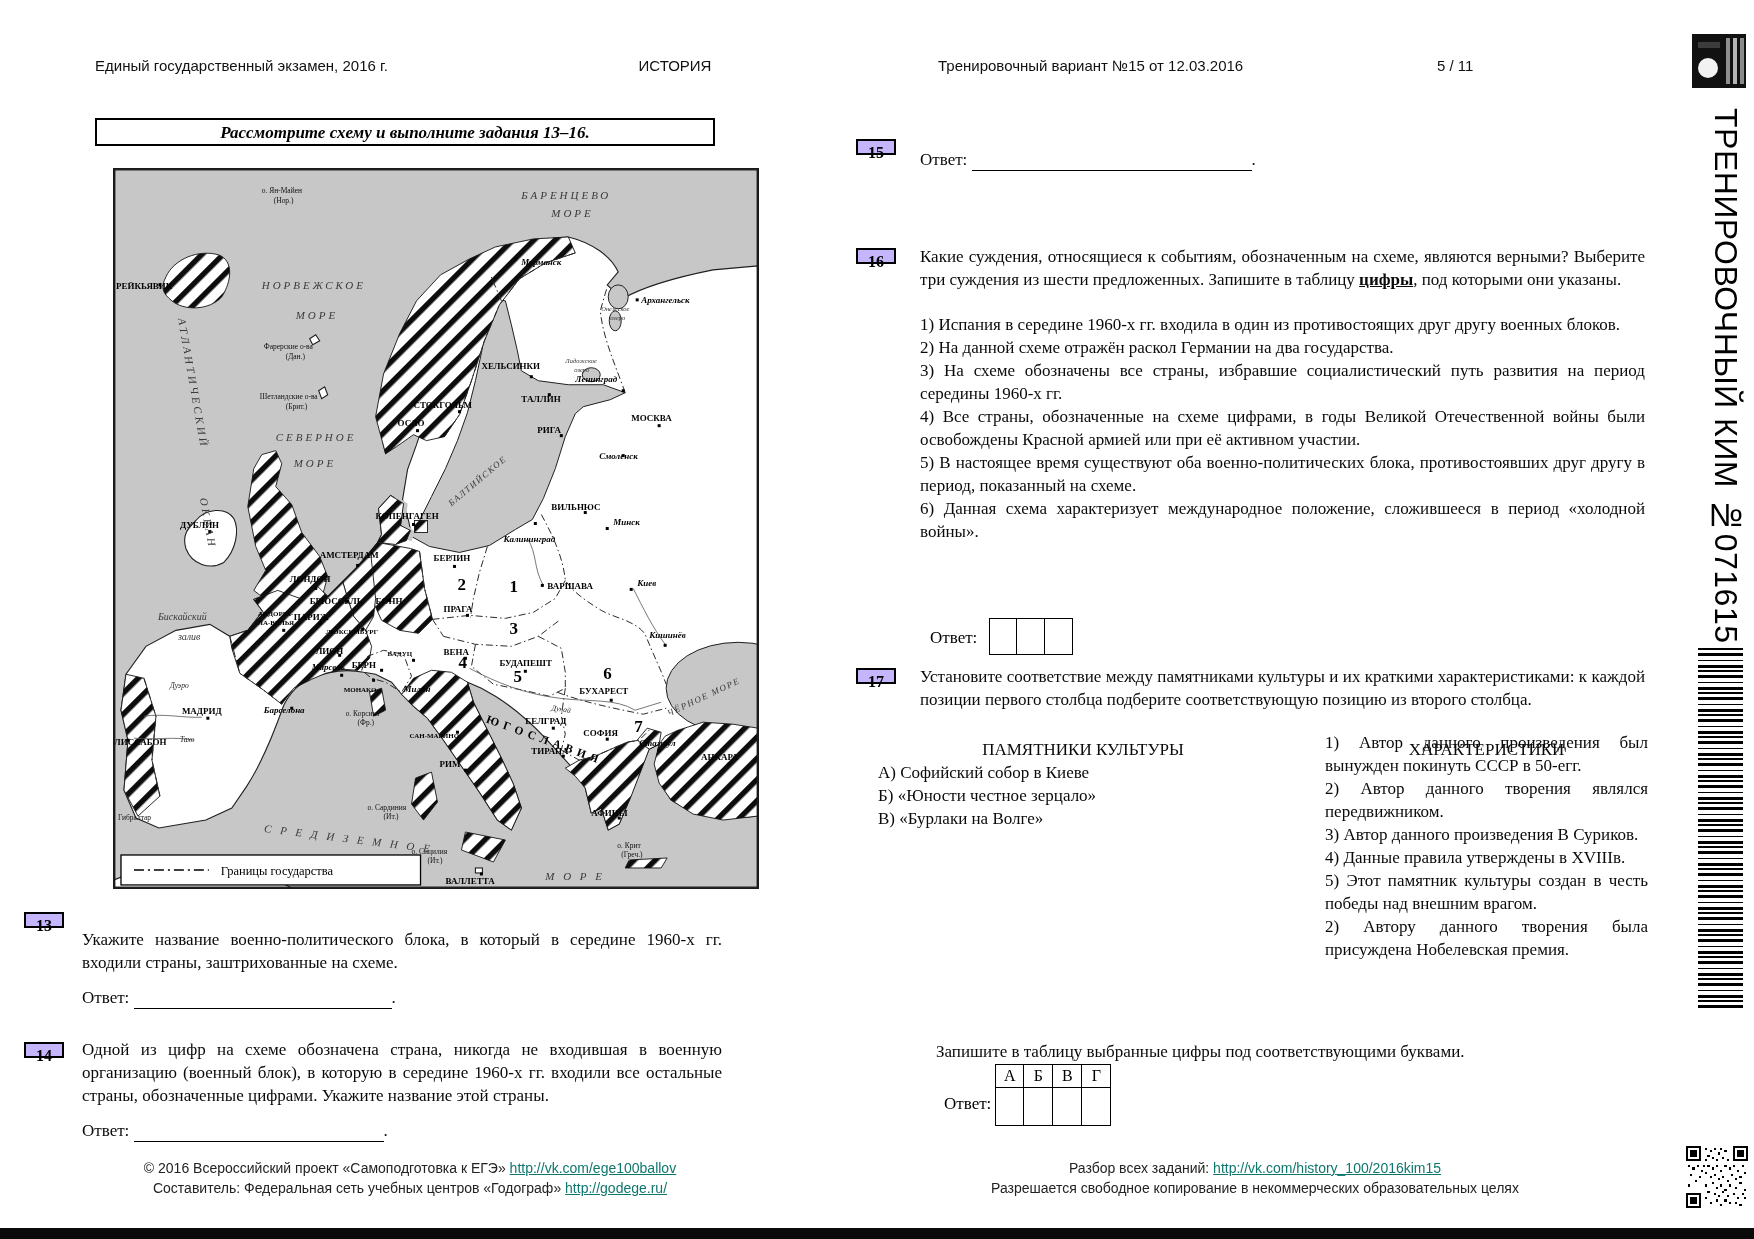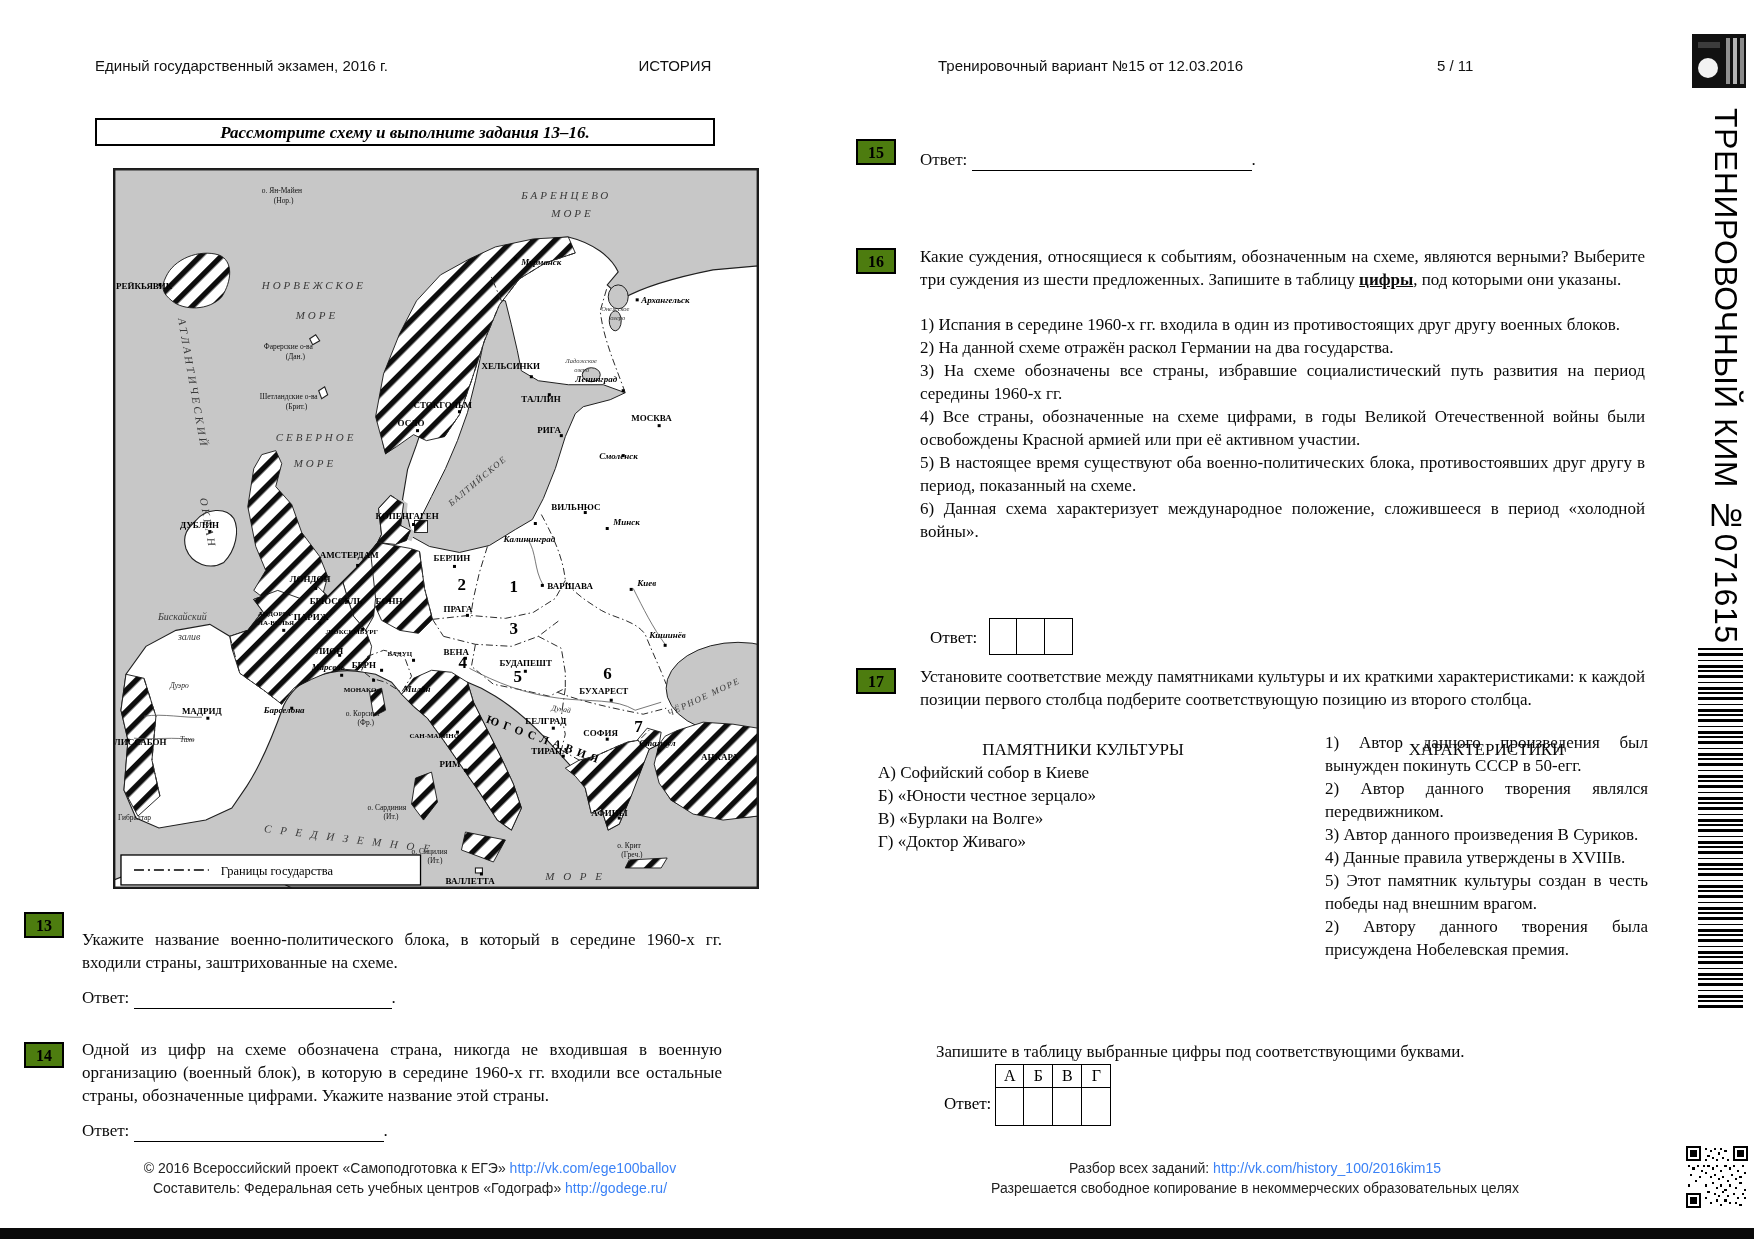--- a/index.html
+++ b/index.html
@@ -33,22 +33,22 @@
   .m-country { font-weight:bold; font-size:11.5px; letter-spacing:5px; fill:#000; }
   .m-num  { font-weight:bold; font-size:17px; fill:#000; }
   .m-legend { font-family:"Liberation Sans", sans-serif; font-size:12.5px; fill:#000; }
   .coast { fill:#ffffff; stroke:#1f1f1f; stroke-width:1.1; }
   .seafill { fill:#c7c7c7; stroke:#1f1f1f; stroke-width:1; }
   .hatch-poly { fill:url(#hatch); stroke:#141414; stroke-width:0.9; }
   .brd { fill:none; stroke:#2a2a2a; stroke-width:1; stroke-dasharray:7 3 1.5 3; }
   .riv-line { fill:none; stroke:#555; stroke-width:0.8; }
 
   
-  .qnum { position:absolute; width:40px; height:26px; border:2px solid #000;
-          font:bold 16px/23px "Liberation Serif", serif; text-align:center; background:#4d7c0f; }
+  .qnum { position:absolute; width:40px; height:16px; border:2px solid #000;
+          font:bold 16px/23px "Liberation Serif", serif; text-align:center; background:#c4b5fd; }
   .qtext { position:absolute; font:17px/23px "Liberation Serif", serif; color:#0a0a0a; text-align:justify; }
   .ansline { margin-top:12px; text-align:left; }
   .blank { display:inline-block; border-bottom:1.2px solid #000; height:16px; vertical-align:bottom; }
   .bu { font-weight:bold; text-decoration:underline; }
   .stmt { margin:0; }
   .gap { height:22px; }
 
   .ans-row { position:absolute; display:flex; font:17px/23px "Liberation Serif", serif; }
   .ans-table { display:flex; }
   .ans-cell { width:28px; height:37px; border:1.2px solid #000; border-left:none; background:#fff; }
@@ -60,21 +60,21 @@
   .t17 .hcell:first-child { border-left:1.2px solid #000; }
   .t17 .bcell { width:29px; height:38px; border:1.2px solid #000; border-left:none; border-top:none; }
   .t17 .bcell:first-child { border-left:1.2px solid #000; }
 
   .colhdr { text-align:center; margin-bottom:2px; }
   .mon-list div { margin:0; }
 
   
   .footer-block { position:absolute; width:640px; text-align:center;
                   font:14px/20px "Liberation Sans", sans-serif; color:#222; }
-  .footer-block a { color:#3b82f6; cursor:pointer; }
+  .footer-block a { color:#0f766e; text-decoration:underline; cursor:pointer; }
 
   
   .kim-vert { position:absolute; left:1678px; top:108px; height:548px; width:66px;
               writing-mode:vertical-rl; font:32px "Liberation Sans", sans-serif; color:#000;
               letter-spacing:0.5px; white-space:nowrap; }
   .barcode { position:absolute; left:1698px; top:648px; width:45px; height:364px;
              background:repeating-linear-gradient(to bottom,
                #000 0 2px, #fff 2px 5px, #000 5px 8px, #fff 8px 12px,
                #000 12px 13px, #fff 13px 17px, #000 17px 20px, #fff 20px 22px); }
   .logo { position:absolute; left:1692px; top:34px; width:54px; height:54px; }
@@ -367,21 +367,20 @@
   </div>
 
   <div class="qnum" style="left:856px; top:668px;">17</div>
   <div class="qtext" style="left:920px; top:665px; width:725px;">Установите соответствие между памятниками культуры и их краткими характеристиками: к каждой позиции первого столбца подберите соответствующую позицию из второго столбца.</div>
   <div class="qtext colhdr" style="left:878px; top:738px; width:410px; text-align:center;">ПАМЯТНИКИ КУЛЬТУРЫ</div>
   <div class="qtext colhdr" style="left:1325px; top:738px; width:323px; text-align:center;">ХАРАКТЕРИСТИКИ</div>
   <div class="qtext mon-list" style="left:878px; top:761px; width:410px; text-align:left;">
       <div class="stmt">А) Софийский собор в Киеве</div>
       <div class="stmt">Б) «Юности честное зерцало»</div>
       <div class="stmt">В) «Бурлаки на Волге»</div>
-      <div class="stmt">Г) «Доктор Живаго»</div>
     </div>
   <div class="qtext" style="left:1325px; top:731px; width:323px;">
       <div class="stmt">1) Автор данного произведения был вынужден покинуть СССР в 50-егг.</div>
       <div class="stmt">2) Автор данного творения являлся передвижником.</div>
       <div class="stmt">3) Автор данного произведения В Суриков.</div>
       <div class="stmt">4) Данные правила утверждены в XVIIIв.</div>
       <div class="stmt">5) Этот памятник культуры создан в честь победы над внешним врагом.</div>
       <div class="stmt">2) Автору данного творения была присуждена Нобелевская премия.</div>
     </div>
   <div class="qtext" style="left:936px; top:1040px; width:600px; text-align:left;">Запишите в таблицу выбранные цифры под соответствующими буквами.</div>

